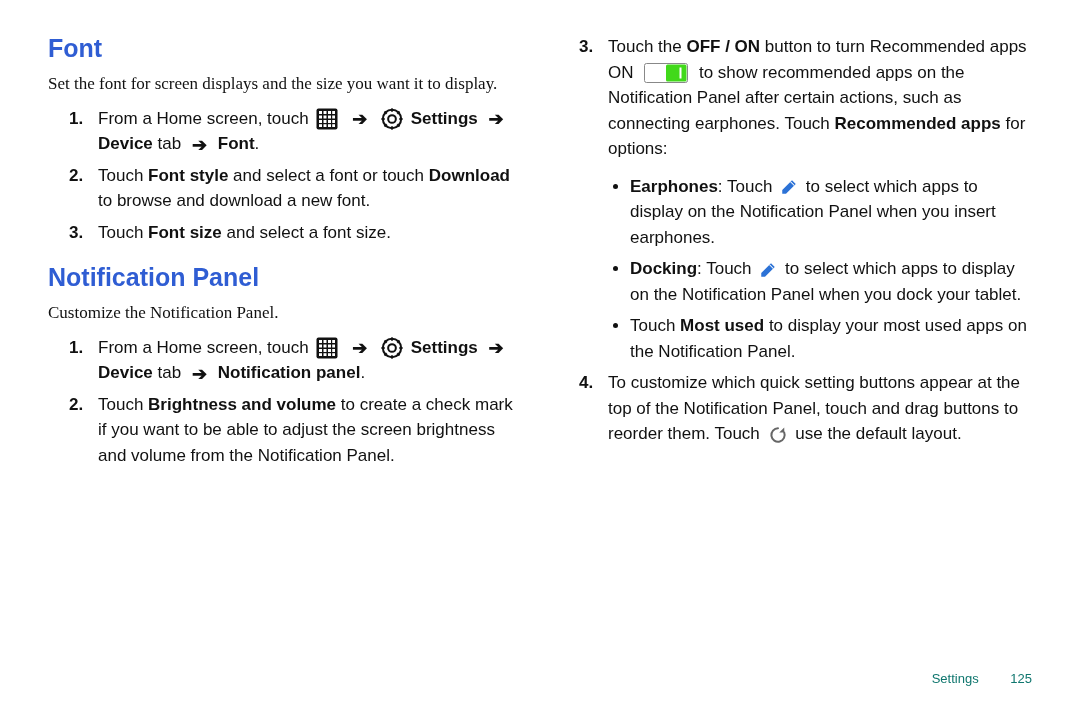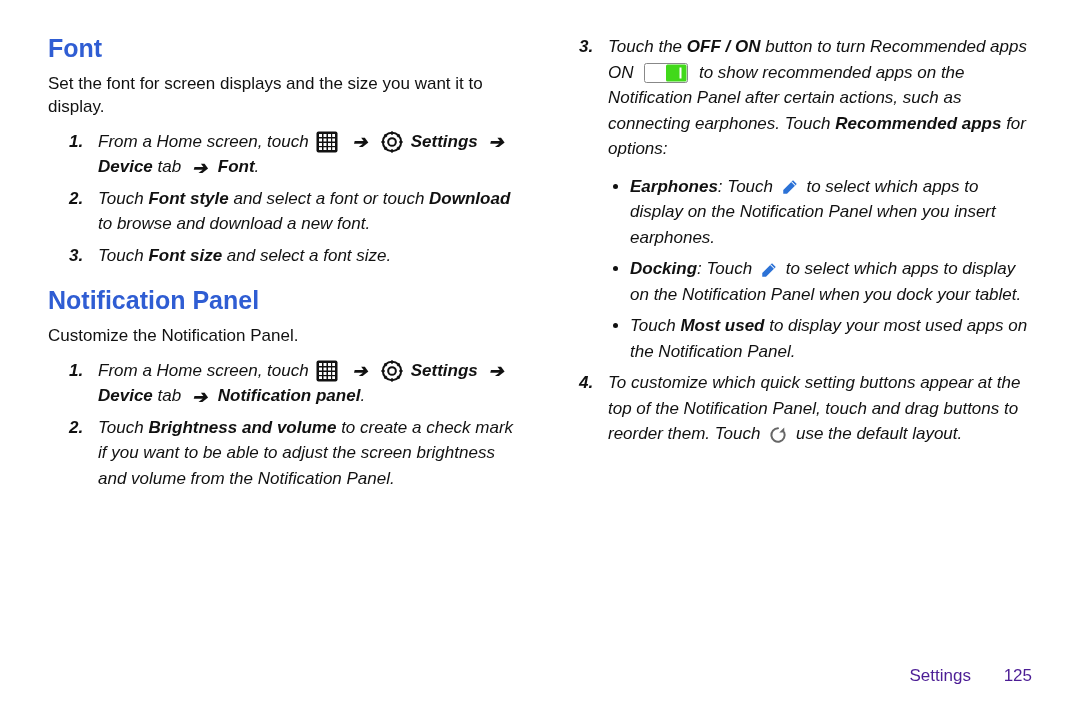--- a/index.html
+++ b/index.html
@@ -30,31 +30,31 @@
     color: #2f5dd3;
     font-size: 25px;
     font-weight: 700;
     margin: 0 0 10px 0;
     line-height: 1.15;
   }
   p.intro {
     font-size: 17px;
     margin: 0 0 10px 0;
     line-height: 1.35;
+    font-family: Liberation Serif, serif;
   }
   ol.steps {
     margin: 0 0 18px 0;
     padding-left: 40px;
     font-size: 17px;
     line-height: 1.5;
   }
   ol.steps > li {
     margin-bottom: 6px;
     padding-left: 10px;
-    font-style: italic;
   }
   ol.steps > li::marker {
     font-weight: 700;
   }
   ul.bullets {
     list-style: disc;
     margin: 12px 0 0 0;
     padding-left: 22px;
   }
   ul.bullets > li {
@@ -79,22 +79,22 @@
   .toggle-wrap {
     display: inline-block;
     vertical-align: middle;
     margin: 0 6px;
   }
   .toggle-wrap svg { display: block; }
   .footer {
     position: absolute;
     right: 48px;
     bottom: 34px;
-    font-size: 17px;
-    color: #4c1d95;
+    font-size: 13px;
+    color: #0f766e;
   }
   .footer .sec { margin-right: 28px; }
 </style>
 </head>
 <body>
 
 <div class="page">
   <div class="cols">
 
     <div class="col">

